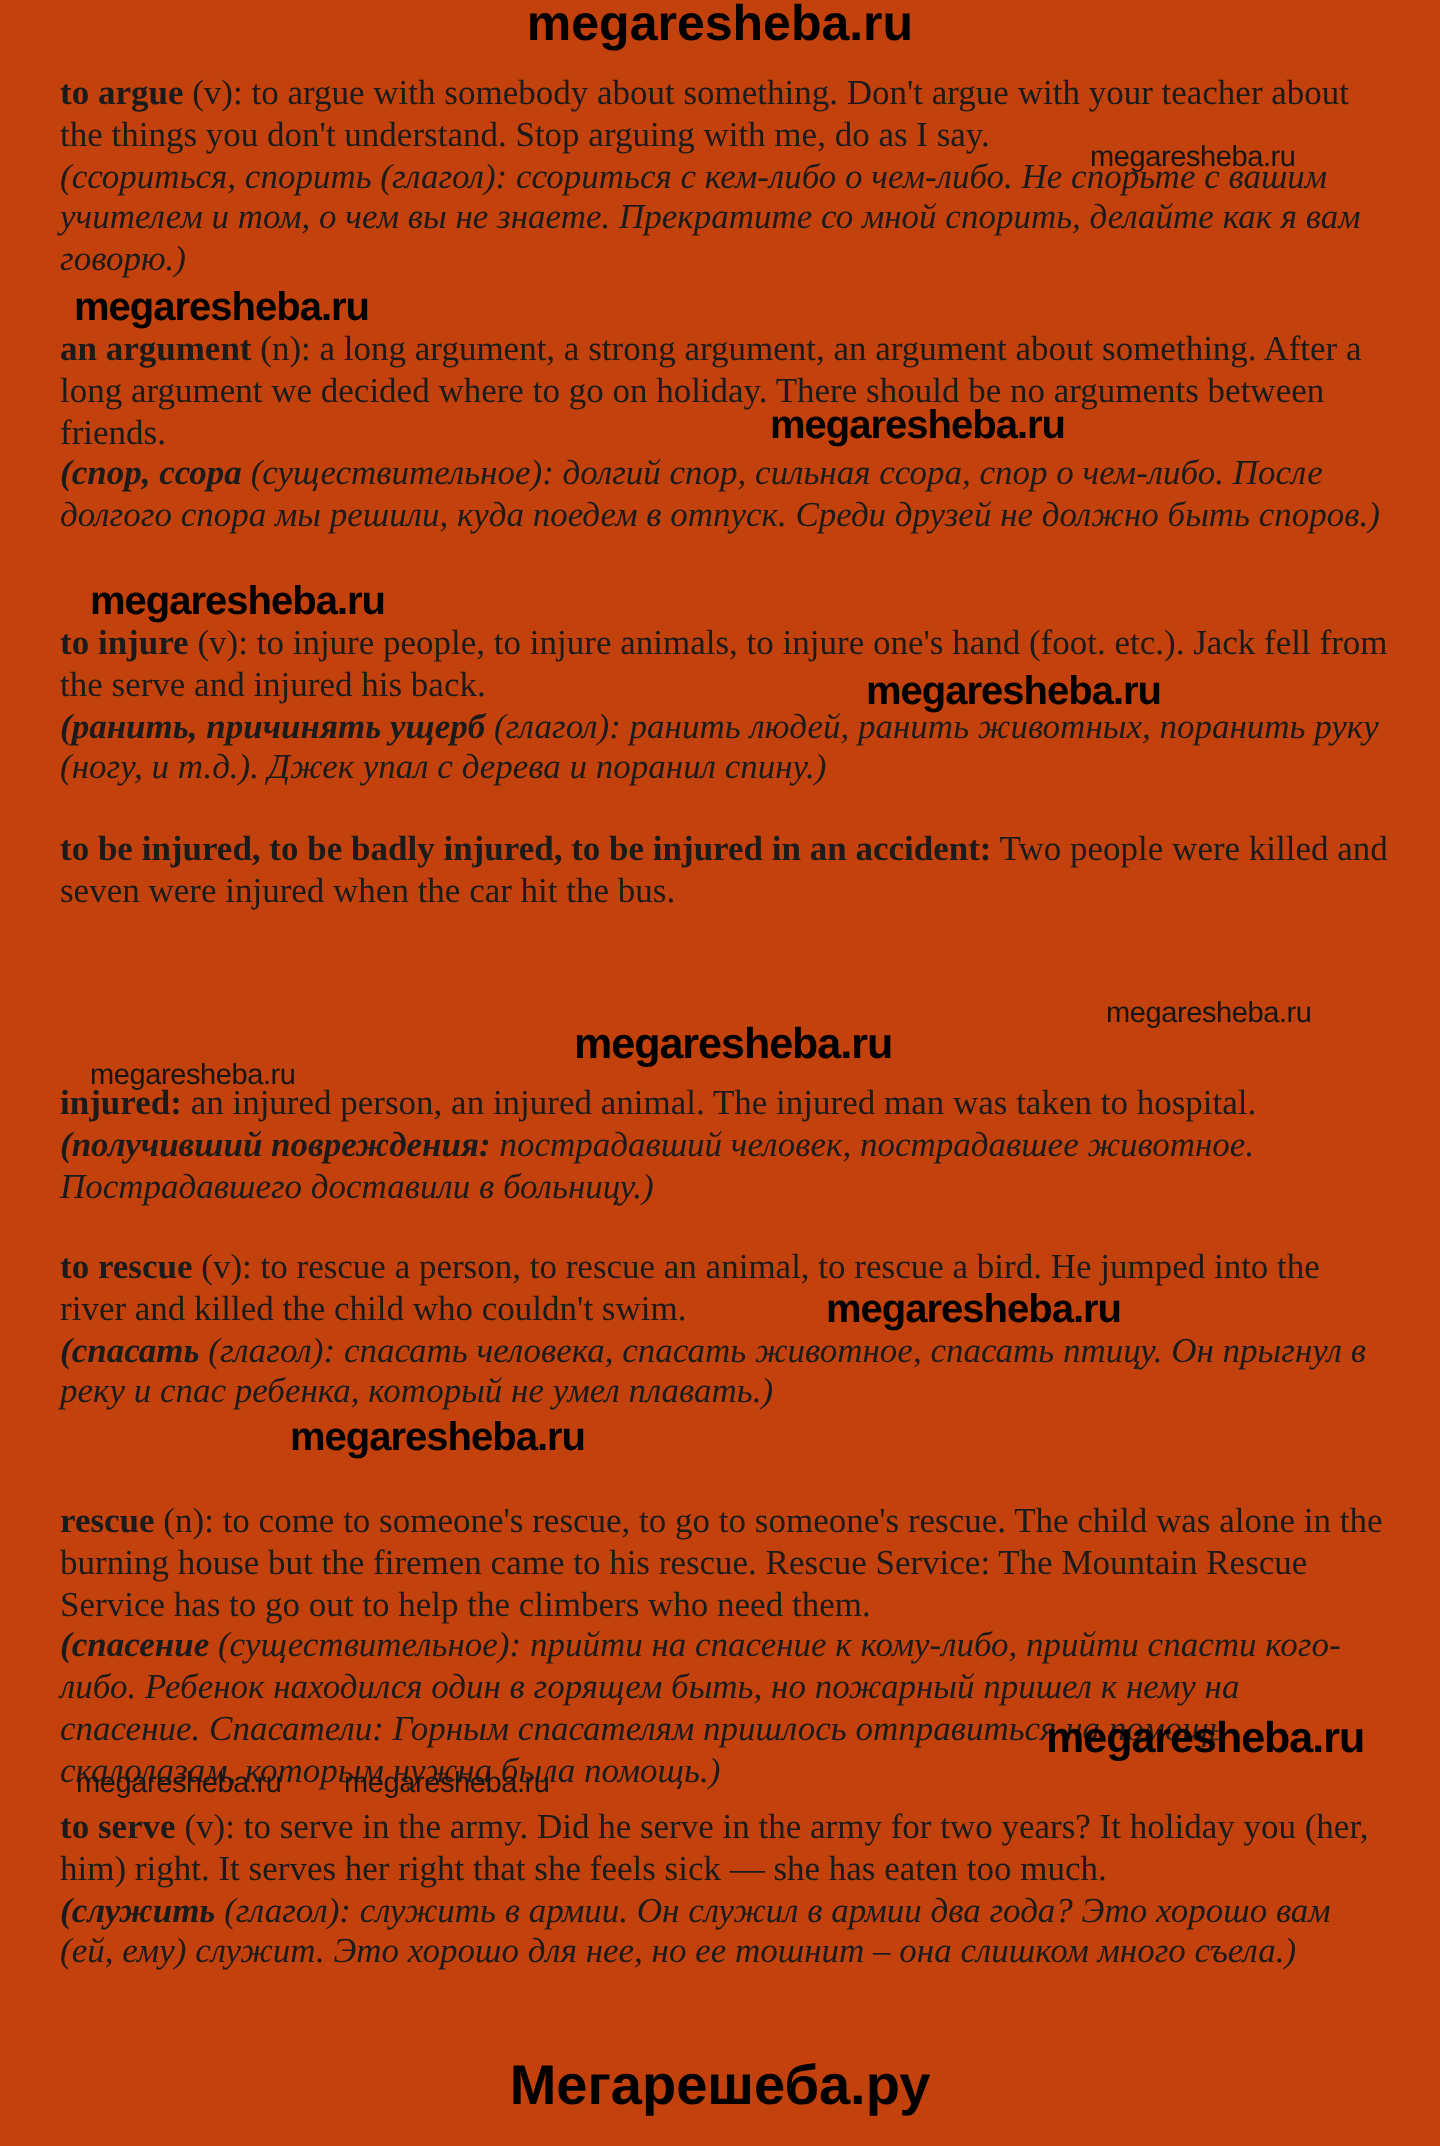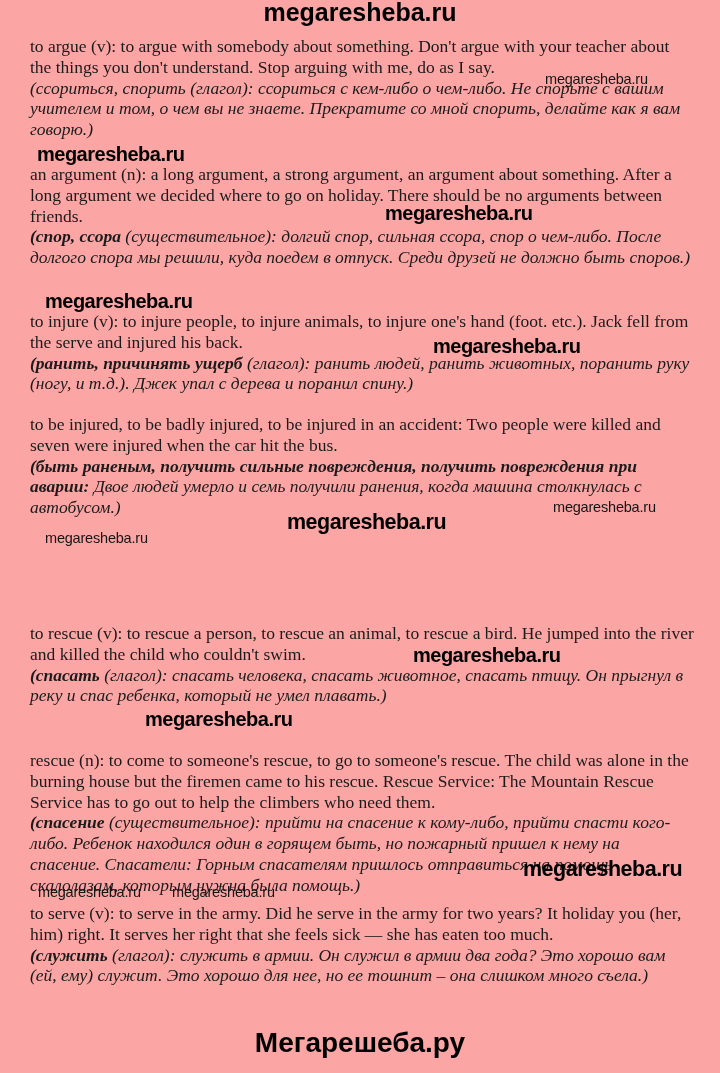--- a/index.html
+++ b/index.html
@@ -1,28 +1,28 @@
 <!DOCTYPE html>
 <html><head>
 <meta charset="utf-8">
 <style>
   html,body{margin:0;padding:0;background:#ffffff;}
   .page{
     position:relative;
     width:720px;height:1073px;
-    background:#fca5a5;
+    background:#c2410c;
     font-family:"Liberation Serif",serif;
     font-size:17.5px;
     line-height:20.8px;
     color:#1b1b1b;
     overflow:hidden;
   }
   .entry{position:absolute;left:30px;width:664px;}
   .entry p{margin:0;padding:0;}
-  .hw{font-weight:normal;}
+  .hw{font-weight:bold;}
   .ru{font-style:italic;}
   .ru b{font-style:italic;text-align:center;}
   .wm{
     position:absolute;
     font-family:"Liberation Sans",sans-serif;
     white-space:nowrap;
     color:#000;
   }
   .wm-bold{font-weight:bold;font-size:20px;letter-spacing:-0.5px;}
   .wm-bold.lg{font-size:21.5px;}
@@ -65,28 +65,29 @@
 
   <div class="entry" style="top:311px">
     <p class="en"><b class="hw">to injure</b><span> (v): to injure people, to injure animals, to injure one's hand (foot. etc.). Jack fell from the serve and injured his back.</span></p>
     <p class="ru"><b>(ранить, причинять ущерб</b><span> (глагол): ранить людей, ранить животных, поранить руку (ногу, и т.д.). Джек упал с дерева и поранил спину.)</span></p>
   </div>
 
   <span class="wm wm-bold" style="left:433px;top:336px">megaresheba.ru</span>
 
   <div class="entry" style="top:414px">
     <p class="en"><b class="hw">to be injured, to be badly injured, to be injured in an accident:</b><span> Two people were killed and seven were injured when the car hit the bus.</span></p>
-    <p class="ru"><b>(быть раненым, получить сильные повреждения, получить повреждения при аварии:</b><span> Двое людей умерло и семь получили ранения, когда машина столкнулась с автобусом.)</span></p>
   </div>
 
   <span class="wm wm-small" style="left:553px;top:497px">megaresheba.ru</span>
   <span class="wm wm-bold lg" style="left:287px;top:512px">megaresheba.ru</span>
   <span class="wm wm-small" style="left:45px;top:528px">megaresheba.ru</span>
 
   <div class="entry" style="top:541px">
+    <p class="en"><b class="hw">injured:</b><span> an injured person, an injured animal. The injured man was taken to hospital.</span></p>
+    <p class="ru"><b>(получивший повреждения:</b><span> пострадавший человек, пострадавшее животное. Пострадавшего доставили в больницу.)</span></p>
   </div>
 
   <div class="entry" style="top:623px">
     <p class="en"><b class="hw">to rescue</b><span> (v): to rescue a person, to rescue an animal, to rescue a bird. He jumped into the river and killed the child who couldn't swim.</span></p>
     <p class="ru"><b>(спасать</b><span> (глагол): спасать человека, спасать животное, спасать птицу. Он прыгнул в реку и спас ребенка, который не умел плавать.)</span></p>
   </div>
 
   <span class="wm wm-bold" style="left:413px;top:645px">megaresheba.ru</span>
   <span class="wm wm-bold" style="left:145px;top:709px">megaresheba.ru</span>
 

